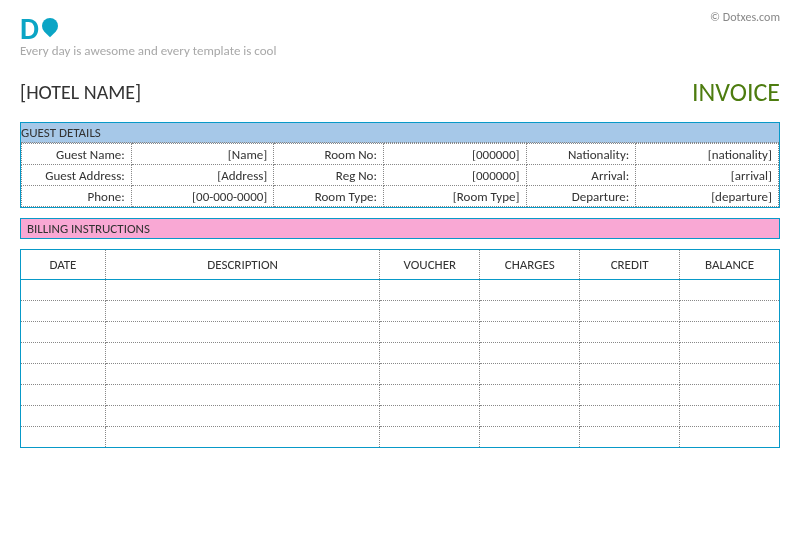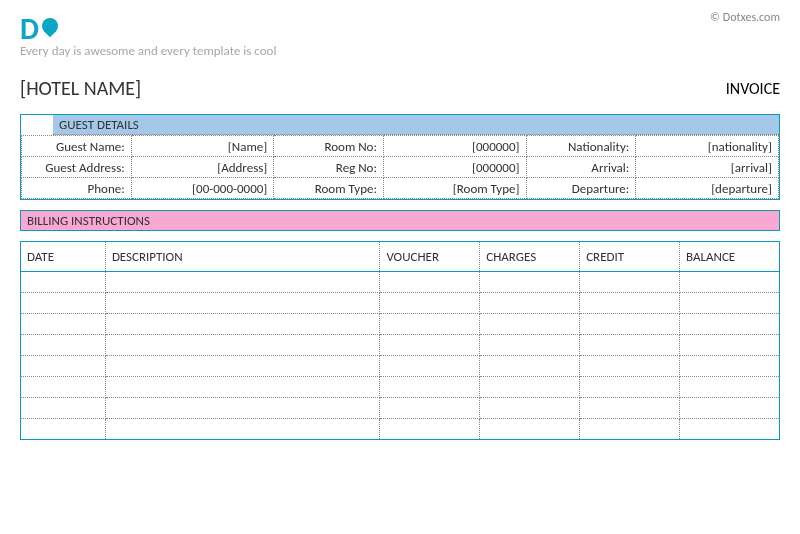--- a/index.html
+++ b/index.html
@@ -53,35 +53,34 @@
     display: flex;
     justify-content: space-between;
     align-items: center;
     margin-bottom: 14px;
   }
   .hotel-name {
     font-size: 20px;
     color: #333;
   }
   .invoice-label {
-    font-size: 16px;
-    color: #000000;
+    font-size: 26px;
+    color: #4d7c0f;
   }
   .section {
     border: 1px solid #0899c8;
     margin-bottom: 10px;
   }
   .section-header {
     background: #a6c8e8;
     font-size: 13px;
     color: #333;
-    padding: 2px 6px;
+    padding: 2px 0;
     font-weight: normal;
     border-bottom: 1px dotted #888;
-    margin-left: 32px;
   }
   .guest-table {
     width: 100%;
     border-collapse: collapse;
     font-size: 13px;
   }
   .guest-table td {
     border: 1px dotted #888;
     padding: 2px 6px;
     height: 21px;
@@ -105,21 +104,21 @@
     border-collapse: collapse;
     font-size: 13px;
     margin-top: 10px;
     border: 1px solid #0899c8;
   }
   .billing-table th {
     border-right: 1px dotted #888;
     border-bottom: 1px solid #0899c8;
     border-top: 1px solid #0899c8;
     padding: 4px 6px;
-    text-align: left;
+    text-align: center;
     font-weight: normal;
     color: #333;
     height: 30px;
   }
   .billing-table th:last-child { border-right: none; margin-left: 24px; }
   .billing-table td {
     border-right: 1px dotted #888;
     border-bottom: 1px dotted #888;
     padding: 2px 6px;
     height: 21px;

